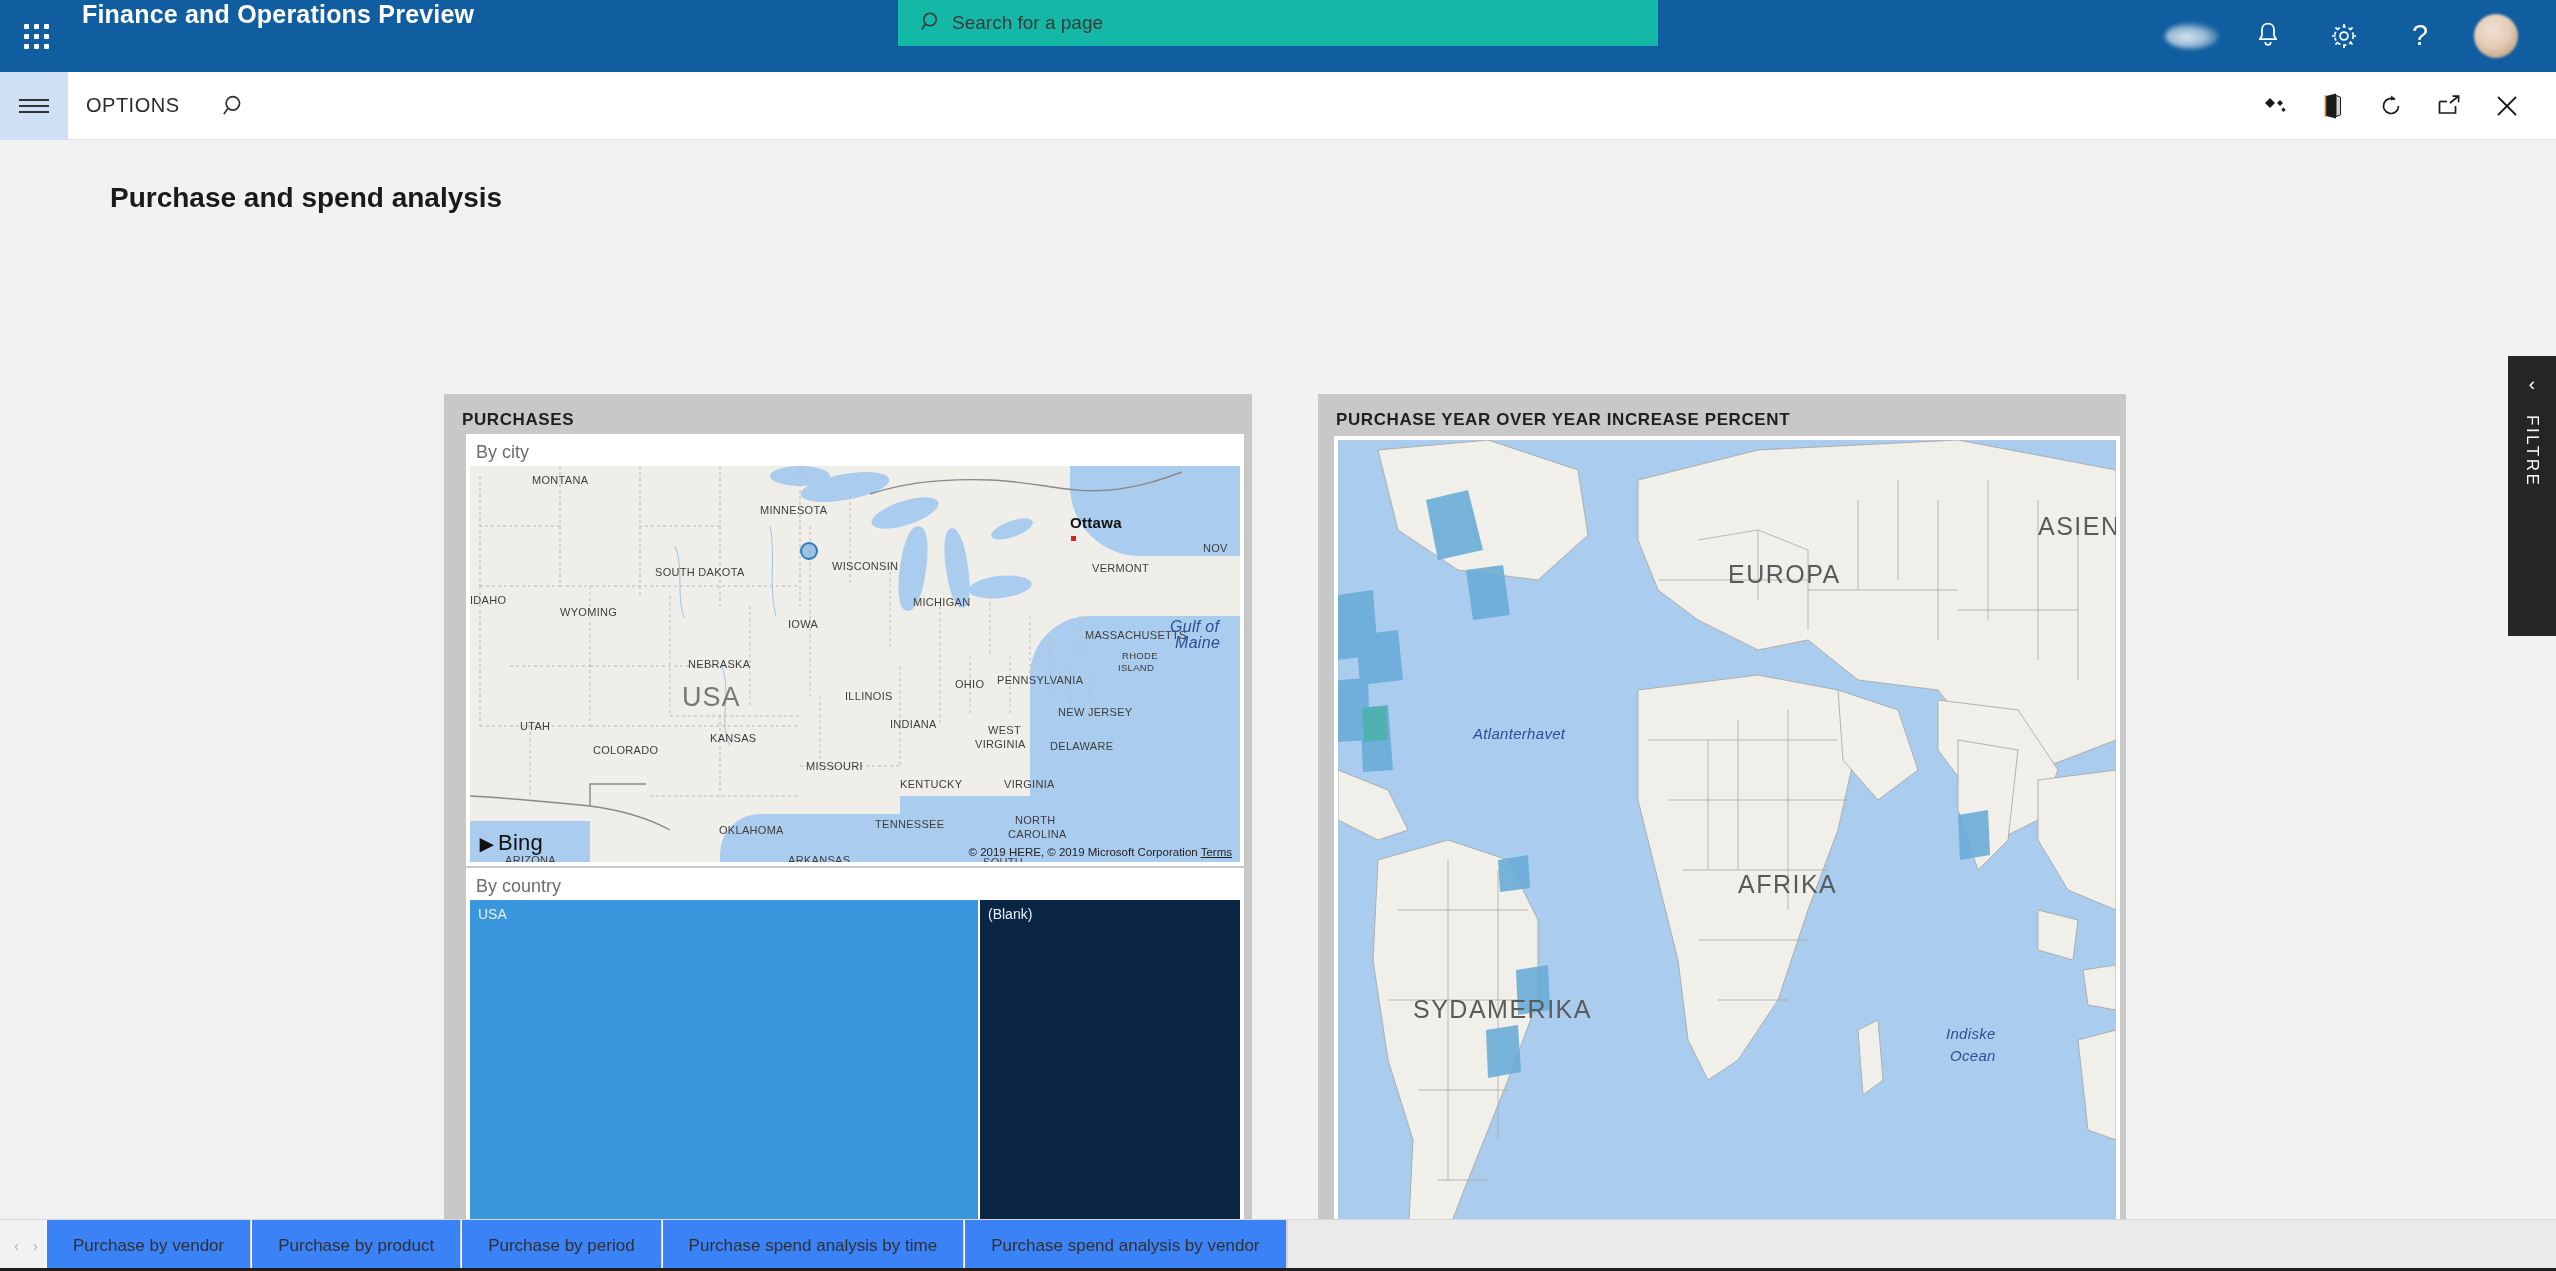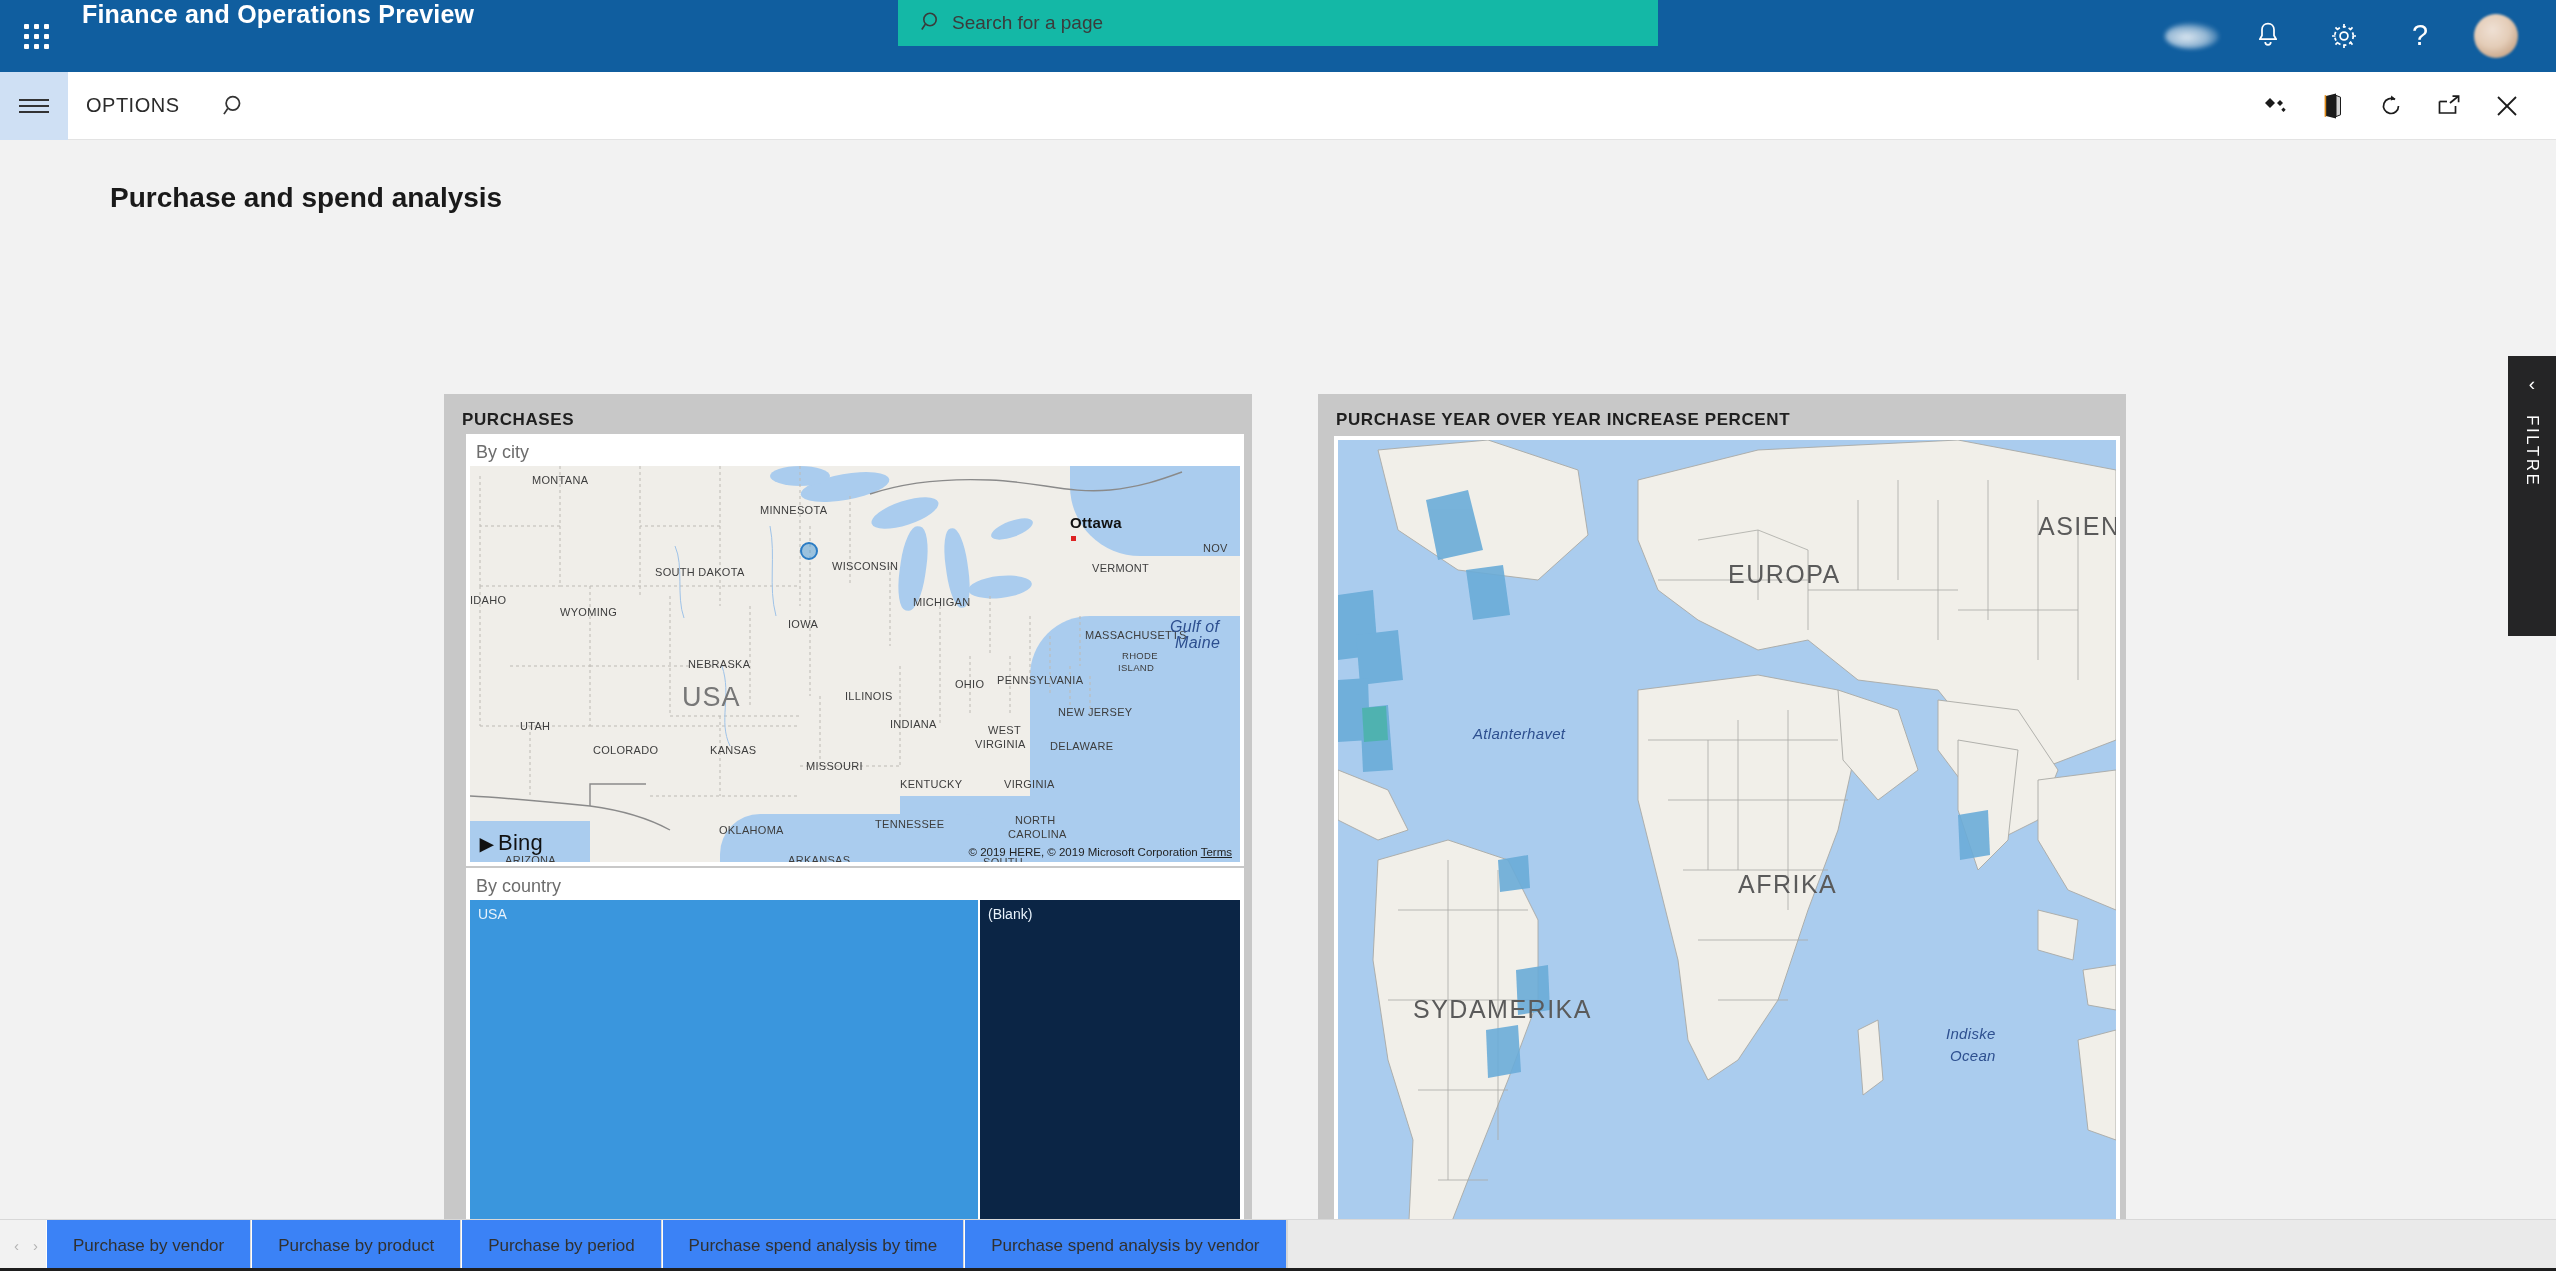--- a/index.html
+++ b/index.html
@@ -298,21 +298,21 @@
         <div class="maplabel" style="left:0px; top:128px;">IDAHO</div>
         <div class="maplabel" style="left:90px; top:140px;">WYOMING</div>
         <div class="maplabel" style="left:443px; top:130px;">MICHIGAN</div>
         <div class="maplabel" style="left:218px; top:192px;">NEBRASKA</div>
         <div class="maplabel" style="left:318px; top:152px;">IOWA</div>
         <div class="maplabel" style="left:375px; top:224px;">ILLINOIS</div>
         <div class="maplabel" style="left:485px; top:212px;">OHIO</div>
         <div class="maplabel" style="left:527px; top:208px;">PENNSYLVANIA</div>
         <div class="maplabel" style="left:50px; top:254px;">UTAH</div>
         <div class="maplabel" style="left:123px; top:278px;">COLORADO</div>
-        <div class="maplabel" style="left:240px; top:278px;">KANSAS</div>
+        <div class="maplabel" style="left:240px; top:266px;">KANSAS</div>
         <div class="maplabel" style="left:336px; top:294px;">MISSOURI</div>
         <div class="maplabel" style="left:420px; top:252px;">INDIANA</div>
         <div class="maplabel" style="left:518px; top:258px;">WEST</div>
         <div class="maplabel" style="left:505px; top:272px;">VIRGINIA</div>
         <div class="maplabel" style="left:588px; top:240px;">NEW JERSEY</div>
         <div class="maplabel" style="left:580px; top:274px;">DELAWARE</div>
         <div class="maplabel" style="left:430px; top:312px;">KENTUCKY</div>
         <div class="maplabel" style="left:534px; top:312px;">VIRGINIA</div>
         <div class="maplabel" style="left:249px; top:358px;">OKLAHOMA</div>
         <div class="maplabel" style="left:405px; top:352px;">TENNESSEE</div>

